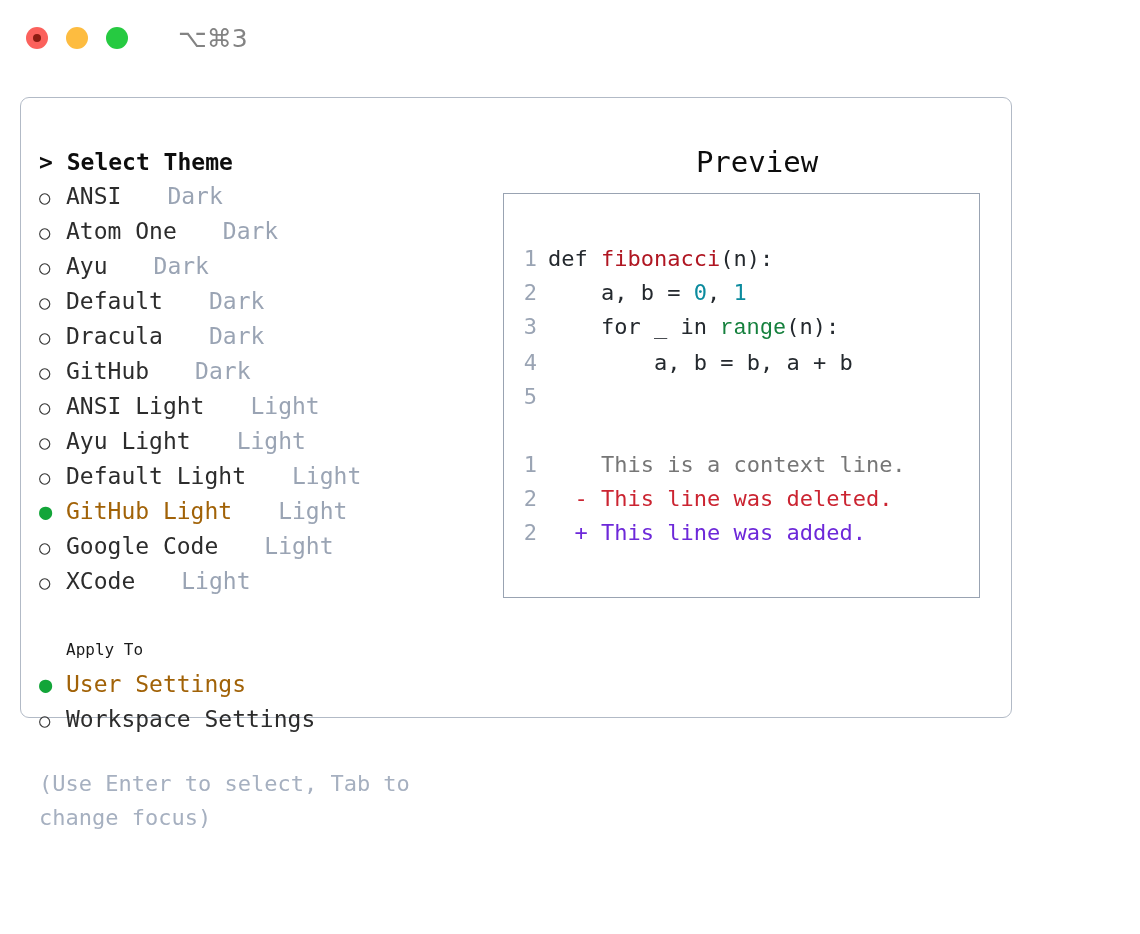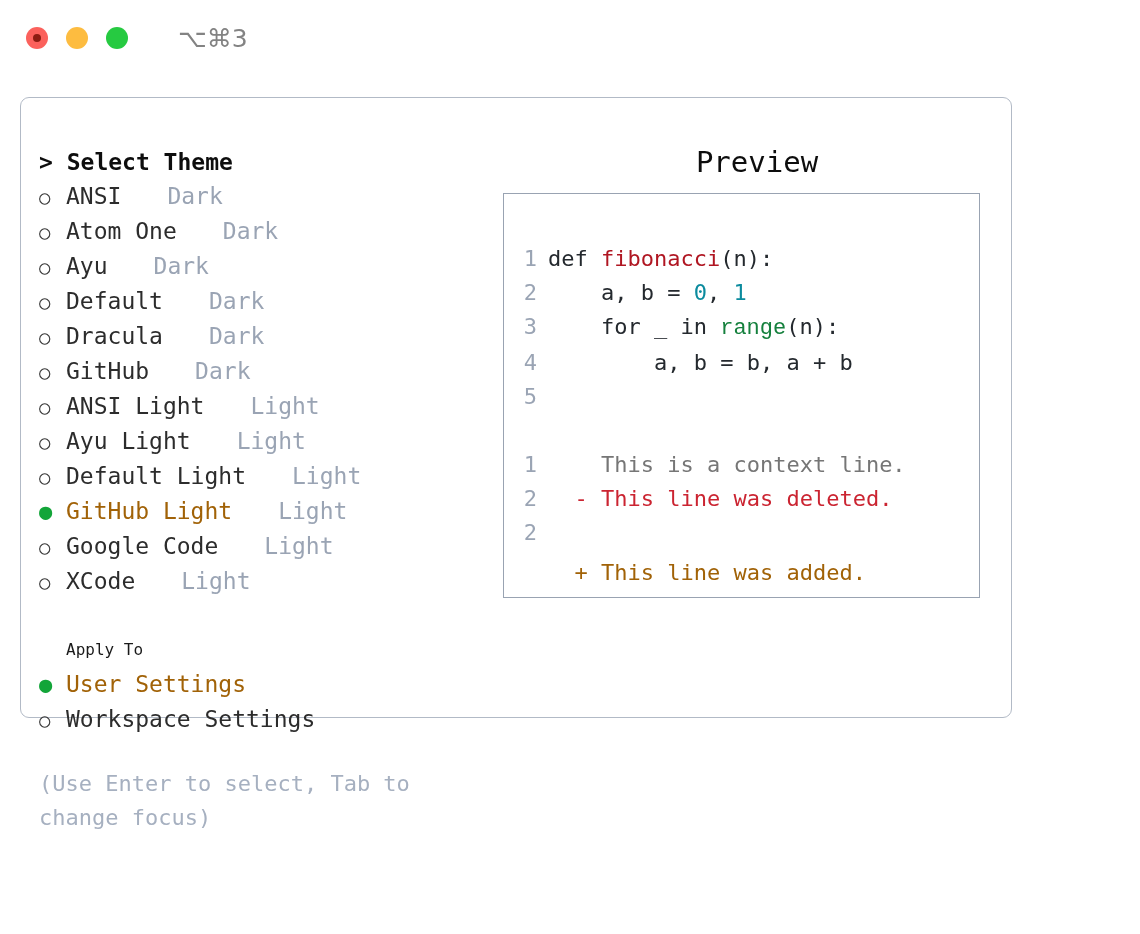--- a/index.html
+++ b/index.html
@@ -171,21 +171,21 @@
 
   .tok-fn   { color: #b01622; }
   .tok-num  { color: #0b8b9e; }
   .tok-call { color: #15803d; font-family: Liberation Mono, monospace; }
   .tok-plain{ color: #24292e; }
 
   .blank-line { height: 34px; }
 
   .diff-ctx { color: #767676; }
   .diff-del { color: #cb2431; }
-  .diff-add { color: #a16207; margin-top: 40px; }
+  .diff-add { color: #6d28d9; }
 </style>
 </head>
 <body>
 
 <div class="window">
 
   <div class="titlebar">
     <div class="lights">
       <div class="light red"></div>
       <div class="light yellow"></div>

